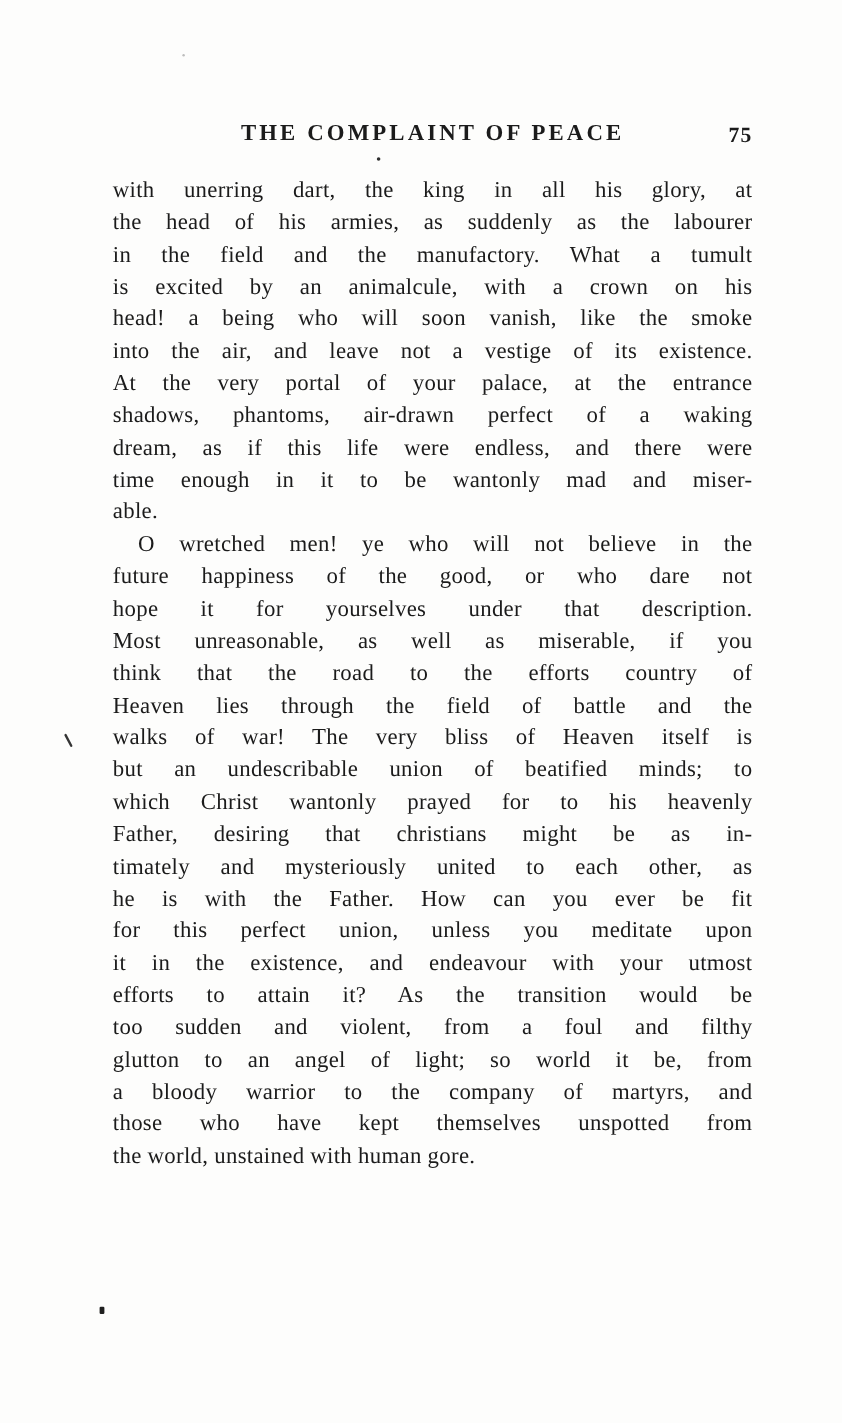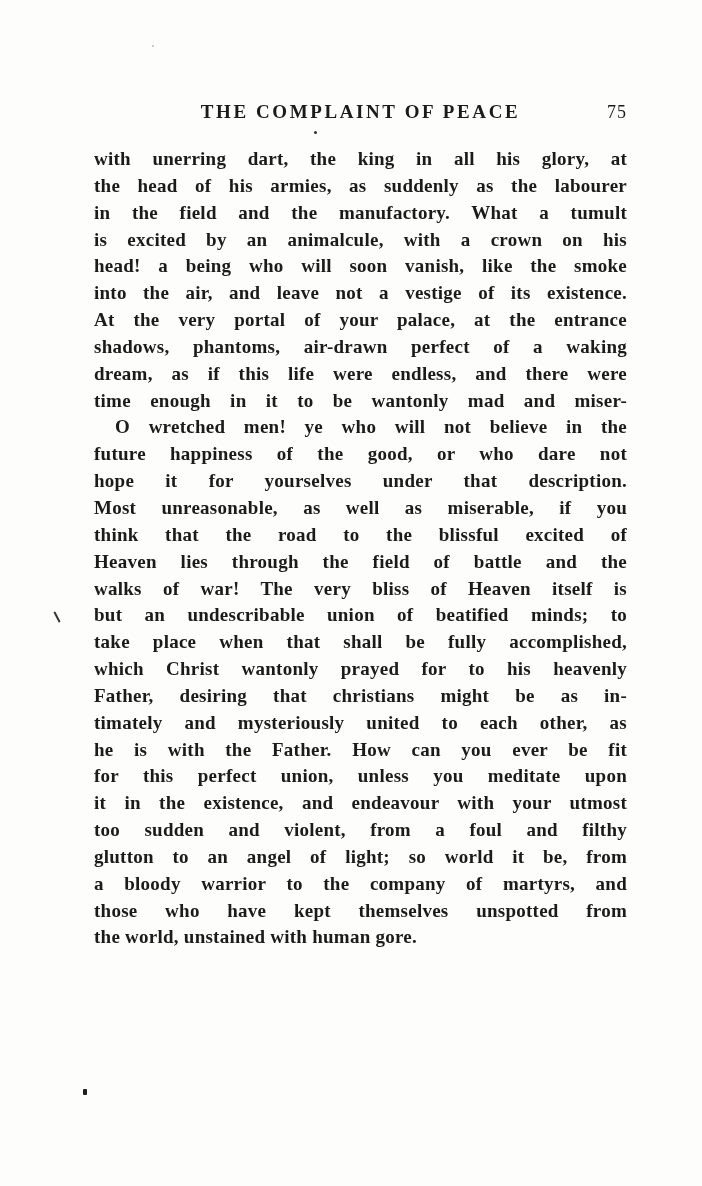--- a/index.html
+++ b/index.html
@@ -25,36 +25,35 @@
     font-size: 19px;
     font-weight: 700;
     letter-spacing: 2.6px;
     white-space: nowrap;
   }
   .page-number {
     position: absolute;
     right: 0;
     top: 1px;
     font-size: 18px;
-    font-weight: 400;
+    font-weight: 700;
     letter-spacing: 1px;
   }
   .body-text {
     position: absolute;
     top: 146px;
     left: 94px;
     width: 533px;
     font-size: 19px;
     line-height: 26.85px;
     letter-spacing: 0.25px;
   }
   .line {
     text-align: justify;
     text-align-last: justify;
-    font-weight: bold;
   }
   .line.para-end {
     text-align-last: left;
   }
   .line.indent {
     text-indent: 21px;
   }
   .speck {
     position: absolute;
     background: #2e2e2e;
@@ -88,35 +87,36 @@
       <div class="line">with unerring dart, the king in all his glory, at</div>
       <div class="line">the head of his armies, as suddenly as the labourer</div>
       <div class="line">in the field and the manufactory. What a tumult</div>
       <div class="line">is excited by an animalcule, with a crown on his</div>
       <div class="line">head! a being who will soon vanish, like the smoke</div>
       <div class="line">into the air, and leave not a vestige of its existence.</div>
       <div class="line">At the very portal of your palace, at the entrance</div>
       <div class="line">shadows, phantoms, air-drawn perfect of a waking</div>
       <div class="line">dream, as if this life were endless, and there were</div>
       <div class="line">time enough in it to be wantonly mad and miser-</div>
+      <div class="line para-end">able.</div>
       <div class="line indent">O wretched men! ye who will not believe in the</div>
       <div class="line">future happiness of the good, or who dare not</div>
       <div class="line">hope it for yourselves under that description.</div>
       <div class="line">Most unreasonable, as well as miserable, if you</div>
-      <div class="line">think that the road to the blissful excited of</div>
+      <div class="line">think that the road to the efforts country of</div>
       <div class="line">Heaven lies through the field of battle and the</div>
       <div class="line">walks of war! The very bliss of Heaven itself is</div>
       <div class="line">but an undescribable union of beatified minds; to</div>
-      <div class="line">take place when that shall be fully accomplished,</div>
       <div class="line">which Christ wantonly prayed for to his heavenly</div>
       <div class="line">Father, desiring that christians might be as in-</div>
       <div class="line">timately and mysteriously united to each other, as</div>
       <div class="line">he is with the Father. How can you ever be fit</div>
       <div class="line">for this perfect union, unless you meditate upon</div>
       <div class="line">it in the existence, and endeavour with your utmost</div>
+      <div class="line">efforts to attain it? As the transition would be</div>
       <div class="line">too sudden and violent, from a foul and filthy</div>
       <div class="line">glutton to an angel of light; so world it be, from</div>
       <div class="line">a bloody warrior to the company of martyrs, and</div>
       <div class="line">those who have kept themselves unspotted from</div>
       <div class="line para-end">the world, unstained with human gore.</div>
     </div>
 
   <div class="speck header-dot"></div>
   <div class="speck faint-top"></div>
   <div class="speck bottom-dot"></div>

